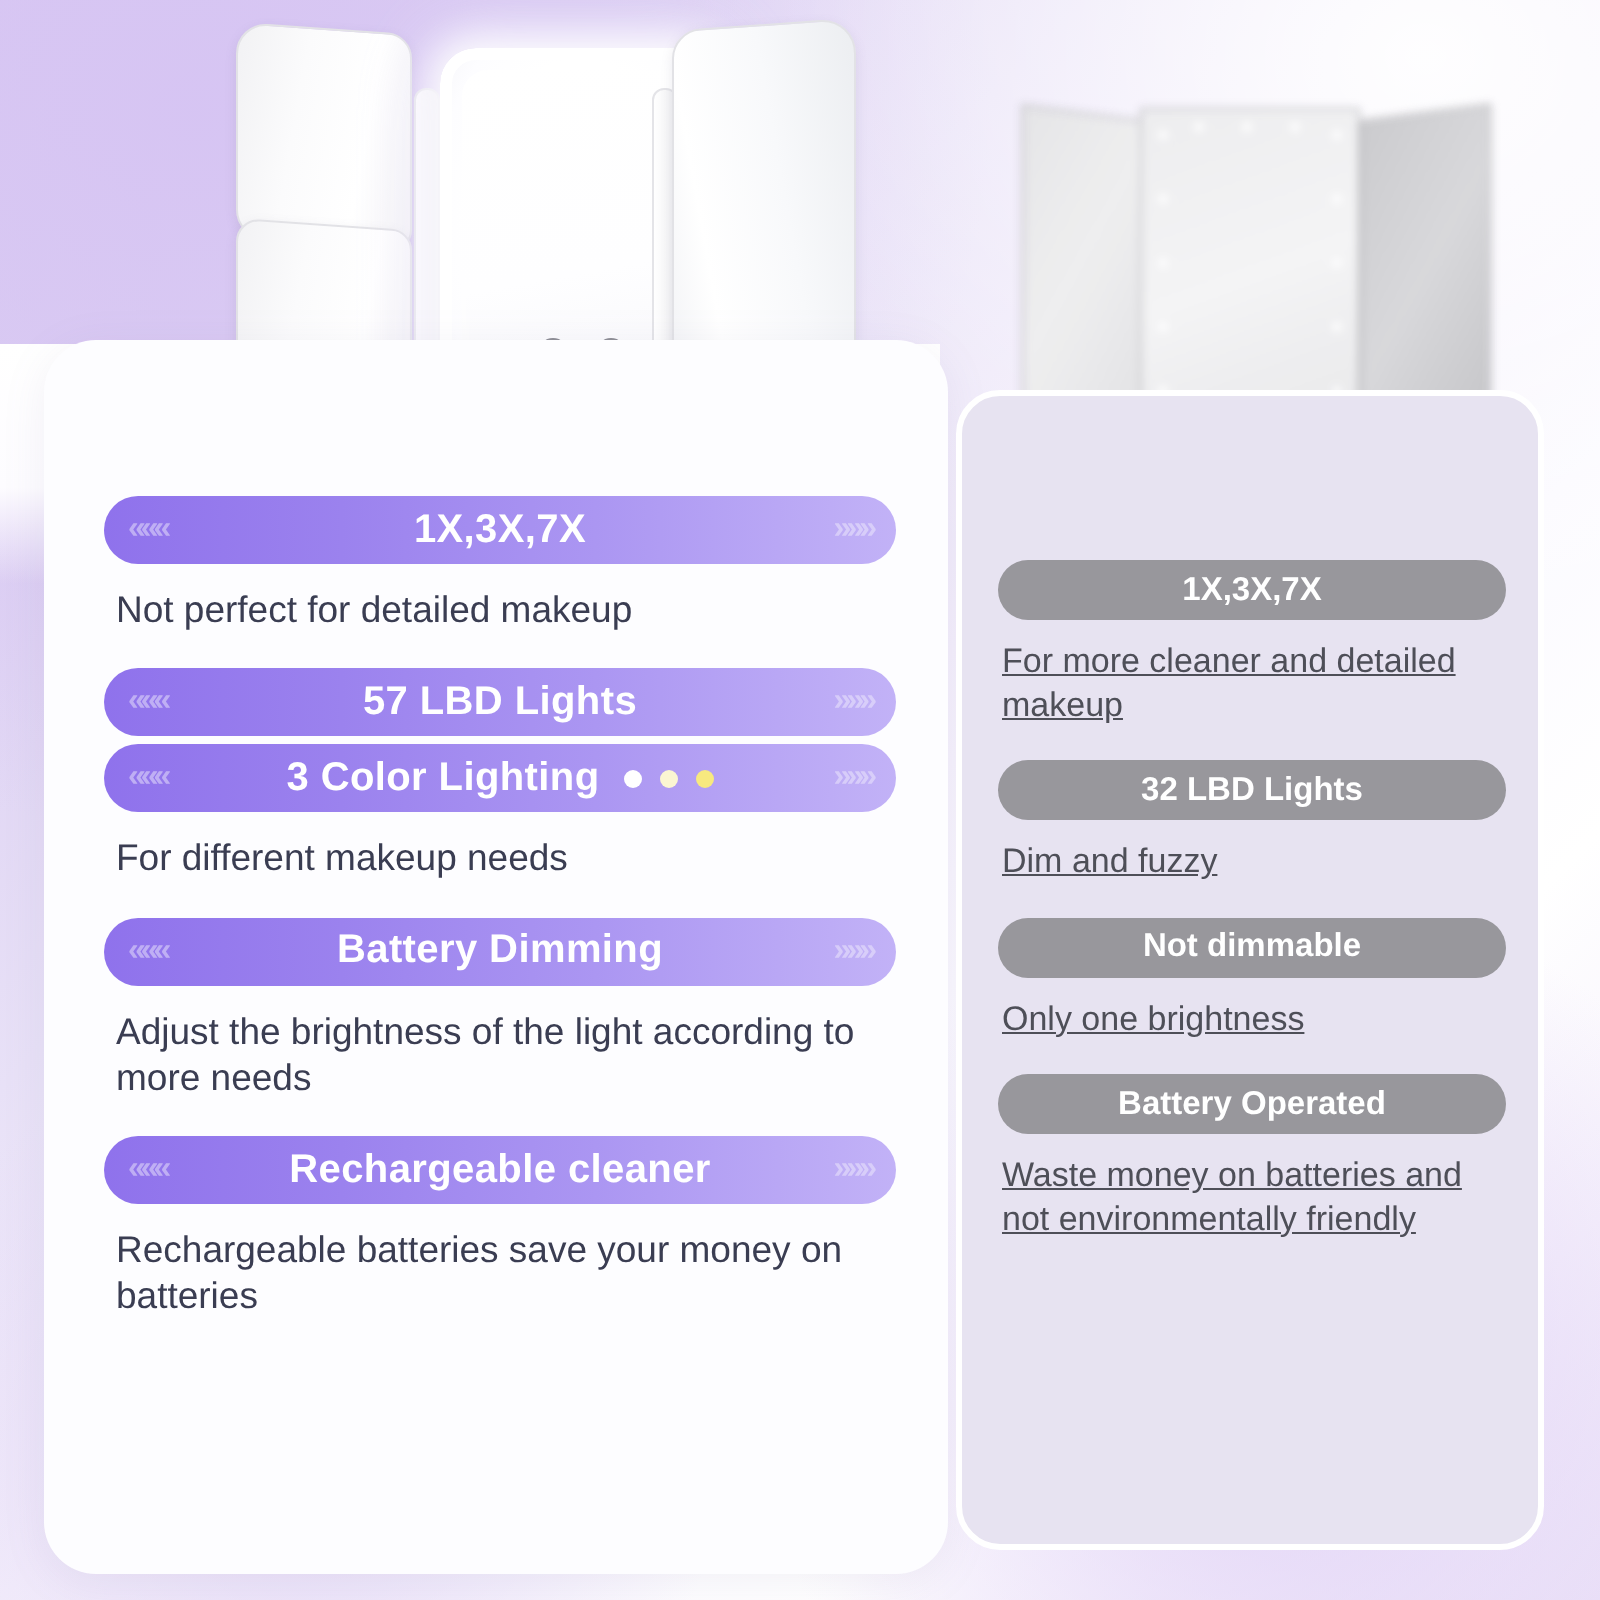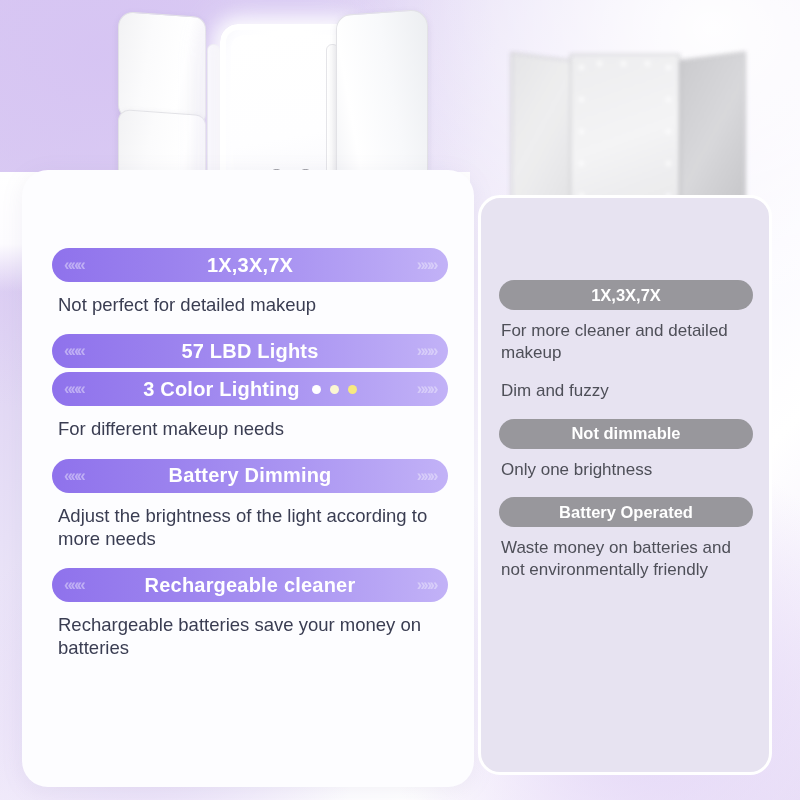--- a/index.html
+++ b/index.html
@@ -323,20 +323,21 @@
     font-size: 16.5px;
     font-weight: 600;
     white-space: nowrap;
   }
   .desc-con {
     color: #4e4f58;
     font-size: 17px;
     line-height: 1.27;
     margin: 10px 0 17px 2px;
     max-width: 255px;
+    text-decoration: underline;
   }
 </style>
 </head>
 <body>
 
 <div id="page">
 
   <div class="wash-a"></div>
   <div class="wash-b"></div>
   <div class="wash-c"></div>
@@ -446,20 +447,23 @@
   <div class="card-right">
 
     <div class="feature">
       <div class="badge-con">
         <span class="b-label">1X,3X,7X</span>
       </div>
       <p class="desc-con">For more cleaner and detailed makeup</p>
     </div>
 
     <div class="feature">
+      <div class="badge-con">
+        <span class="b-label">32 LBD Lights</span>
+      </div>
       <p class="desc-con">Dim and fuzzy</p>
     </div>
 
 
     <div class="feature">
       <div class="badge-con">
         <span class="b-label">Not dimmable</span>
       </div>
       <p class="desc-con">Only one brightness</p>
     </div>

